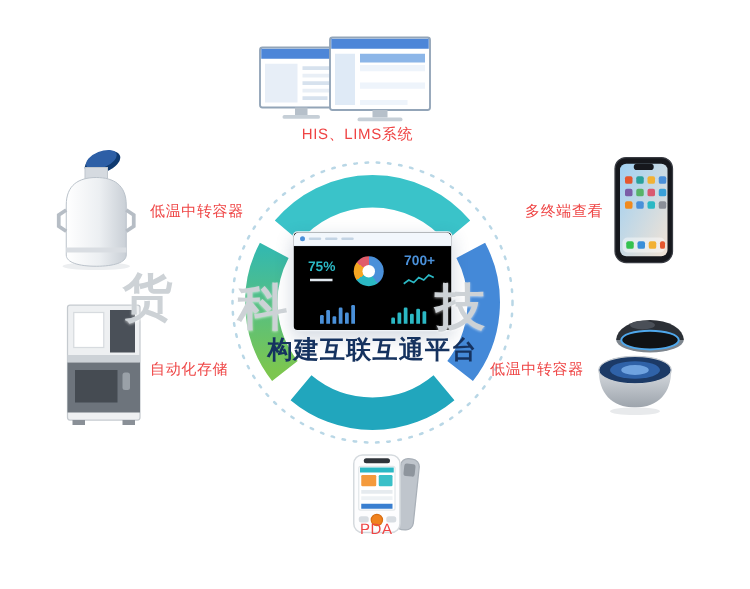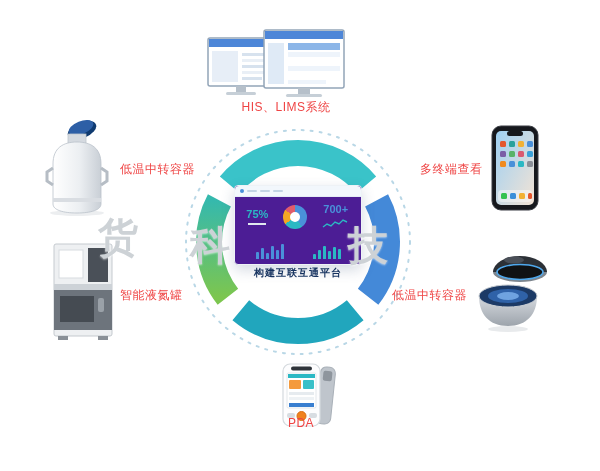--- a/index.html
+++ b/index.html
@@ -5,41 +5,41 @@
   html,body{margin:0;padding:0;}
   .stage{
     position:relative;width:600px;height:471px;background:#ffffff;overflow:hidden;
     font-family:"Liberation Sans",sans-serif;
   }
   .abs{position:absolute;}
   
   #ring-svg{left:158px;top:102px;z-index:1;}
   
   .center-card{
-    left:234px;top:185px;width:128px;height:80px;background:#4c1d95;border-radius:4px;
+    left:234px;top:185px;width:128px;height:80px;background:#000000;border-radius:4px;
     box-shadow:0 5px 14px rgba(40,70,110,.20);z-index:10;display:flex;flex-direction:column;
     border:1px solid #eef2f6;box-sizing:border-box;
   }
   .card-header{height:10px;background:#f2f7fc;border-bottom:1px solid #e4edf5;border-radius:4px 4px 0 0;
     display:flex;align-items:center;gap:3px;padding:0 5px;}
   .card-header .dot{width:4px;height:4px;border-radius:50%;background:#4a90d9;}
   .card-header .bar{width:10px;height:2px;border-radius:1px;background:#c3d4e4;}
   .card-row1{display:flex;justify-content:space-around;align-items:center;height:40px;padding:0 4px;}
   .stat{font-weight:bold;font-size:11px;line-height:1;}
   .stat-sub{display:block;width:18px;height:2px;background:#e1e8ef;margin:3px auto 0;}
   .stat1{color:#2bb8c4;text-align:center;}
   .stat2{color:#4a90d9;text-align:center;}
   .donut{width:24px;height:24px;border-radius:50%;position:relative;}
   .donut::after{content:"";position:absolute;inset:7px;background:#fff;border-radius:50%;}
   .card-row2{display:flex;justify-content:space-around;align-items:flex-end;height:22px;padding:0 6px 5px;}
   .bars{display:flex;align-items:flex-end;gap:2px;}
   .bars i{width:3px;display:block;border-radius:1px 1px 0 0;}
   .center-title{
     left:213px;top:266px;width:170px;text-align:center;z-index:11;
-    font-size:10px;font-weight:bold;color:#15325f;letter-spacing:1px;
+    font-size:20px;font-weight:bold;color:#15325f;letter-spacing:1px;
   }
   
   .node-label{font-size:12px;color:#ef4444;letter-spacing:0.5px;z-index:5;}
   .lbl-his{left:206px;top:99px;width:160px;text-align:center;}
   .lbl-tank{left:120px;top:161px;}
   .lbl-storage{left:120px;top:287px;}
   .lbl-phone{left:420px;top:161px;}
   .lbl-transfer{left:392px;top:287px;}
   .lbl-pda{left:276px;top:416px;width:50px;text-align:center;}
   
@@ -248,21 +248,21 @@
       <rect x="33" y="35" width="25" height="3" fill="#eef2f5"></rect>
       <rect x="33" y="41" width="25" height="4" fill="#3a7fd0"></rect>
       <circle cx="45.5" cy="54" r="4.5" fill="#f0821e" stroke="#d96f12"></circle>
       <rect x="31" y="51" width="8" height="5" rx="2" fill="#d8dde2"></rect>
       <rect x="53" y="51" width="8" height="5" rx="2" fill="#d8dde2"></rect>
     </g>
   </svg>
 
   <div class="abs node-label lbl-his">HIS、LIMS系统</div>
   <div class="abs node-label lbl-tank">低温中转容器</div>
-  <div class="abs node-label lbl-storage">智能液氮罐</div>
+  <div class="abs node-label lbl-storage">自动化存储</div>
   <div class="abs node-label lbl-phone">多终端查看</div>
   <div class="abs node-label lbl-transfer">低温中转容器</div>
   <div class="abs node-label lbl-pda">PDA</div>
 
   <span class="wm wm1">货</span>
   <span class="wm wm2">科</span>
   <span class="wm wm3">技</span>
 
 </div>
 

